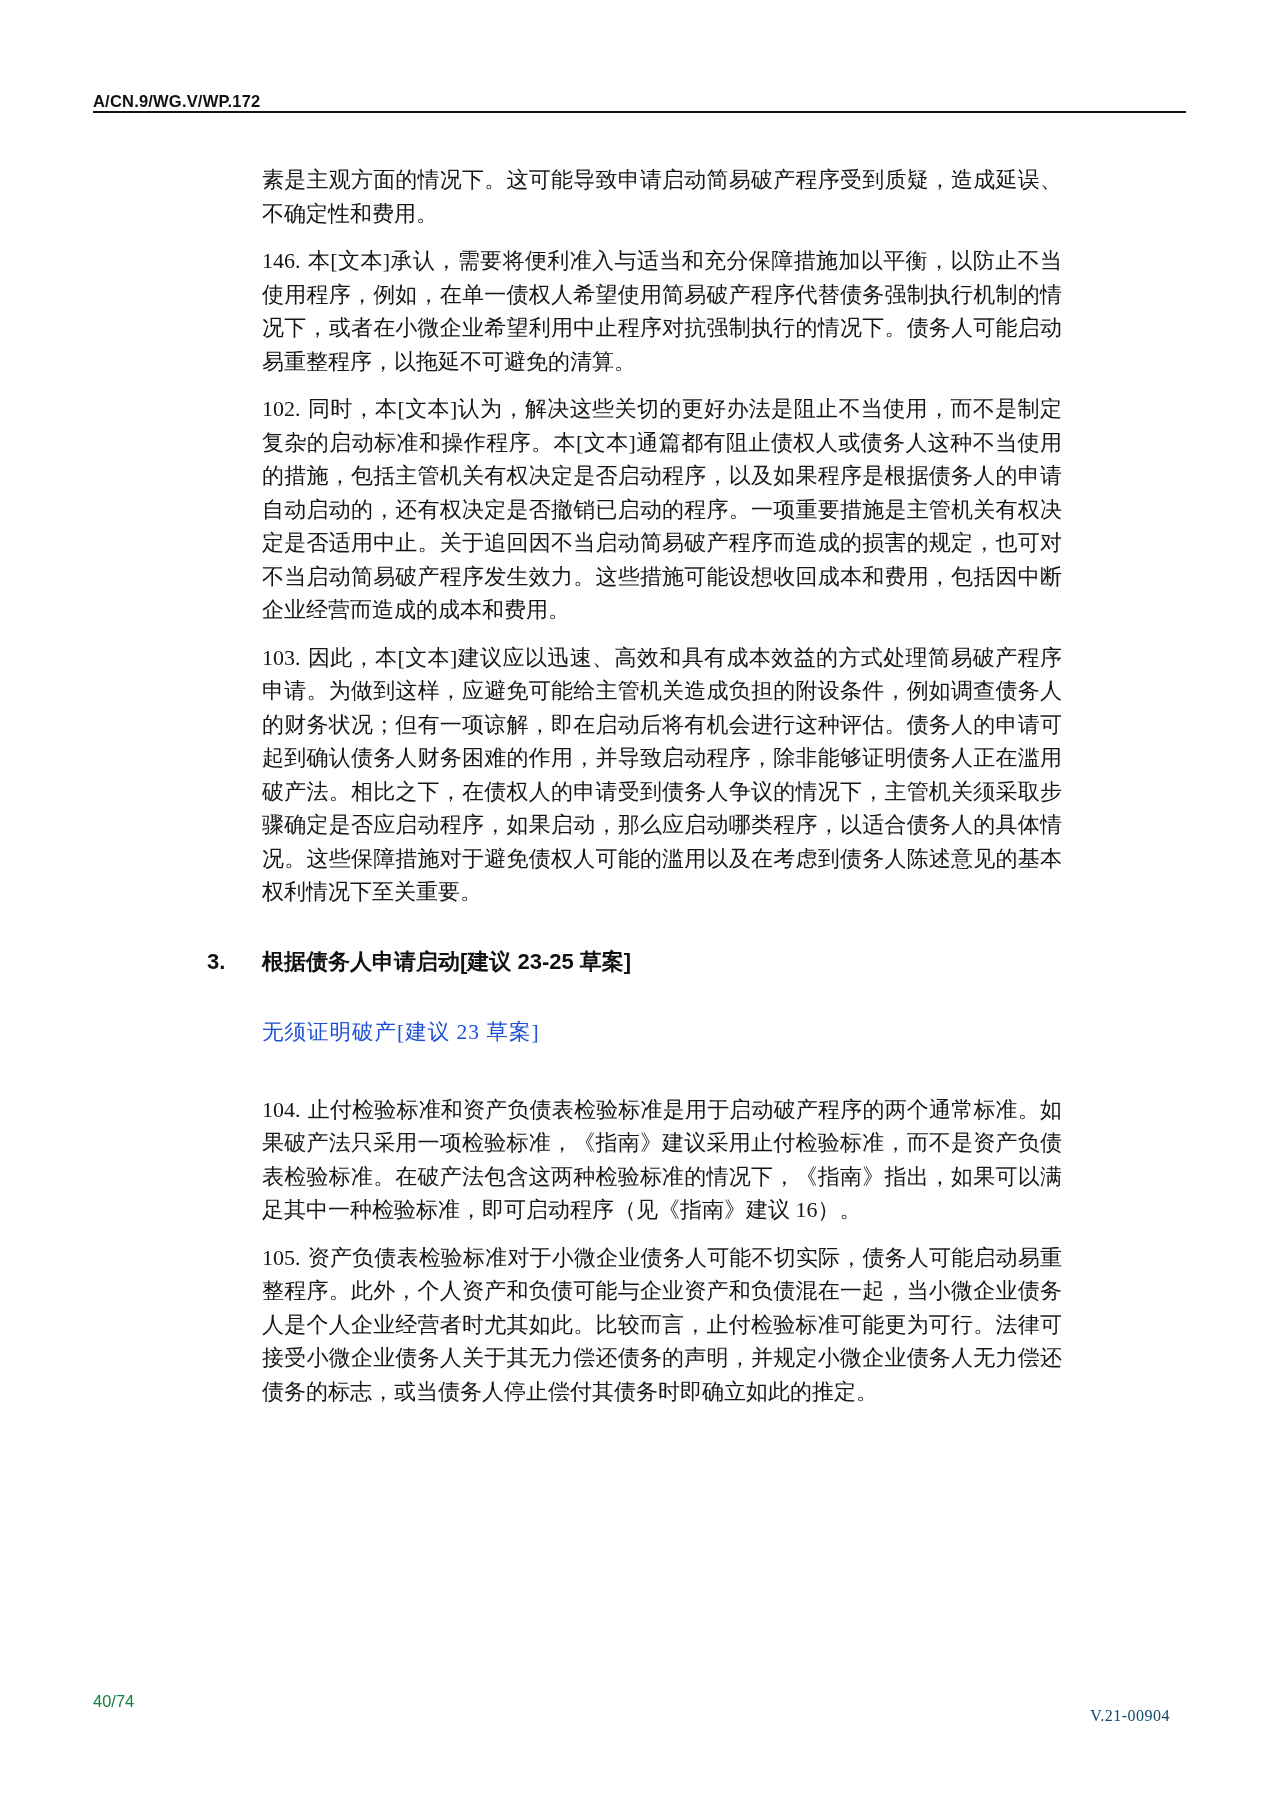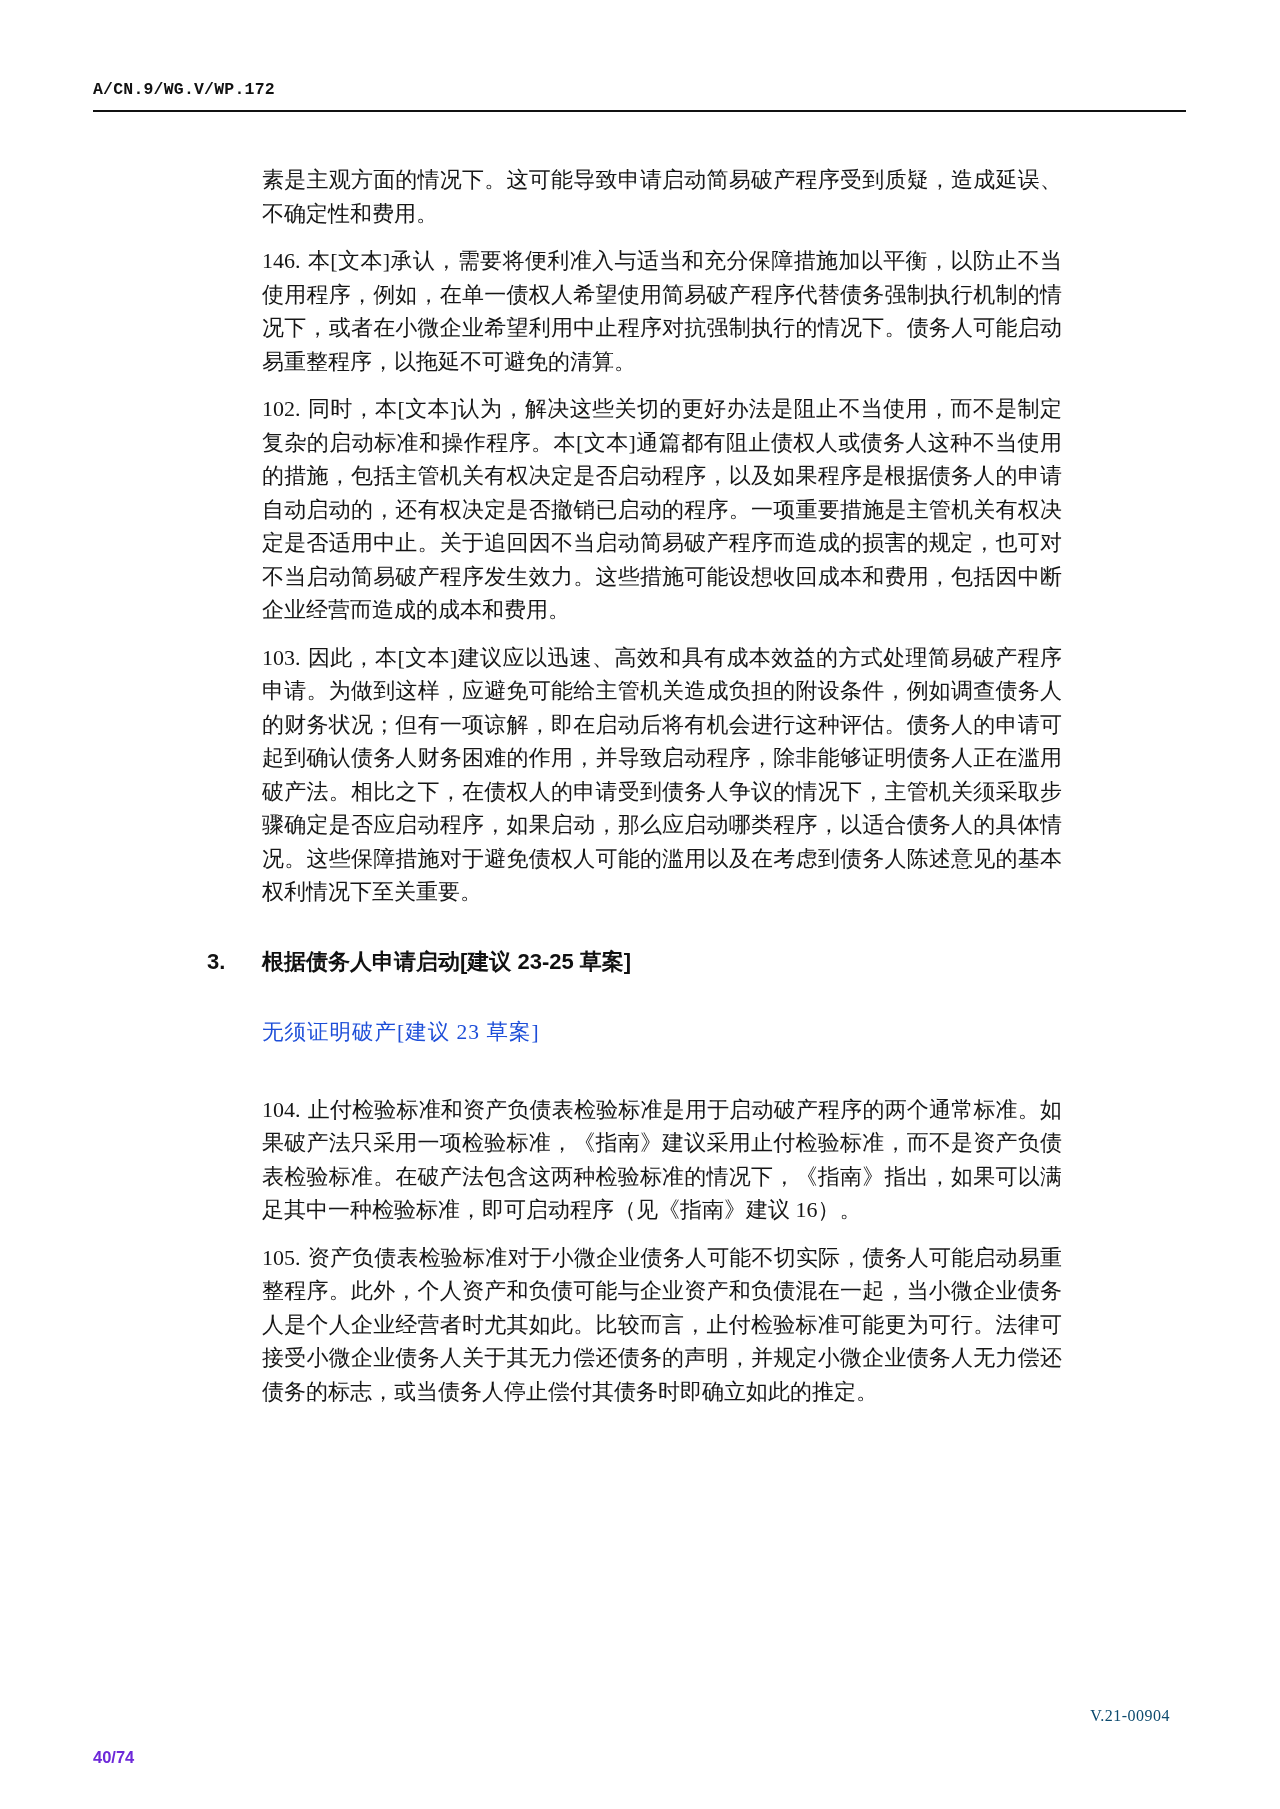--- a/index.html
+++ b/index.html
@@ -11,24 +11,23 @@
     margin: 0 auto;
     background: #ffffff;
     font-family: "Liberation Serif", "DejaVu Serif", serif;
     color: #161616;
     overflow: hidden;
   }
   .doc-header {
     position: absolute;
     left: 93px;
     right: 94px;
-    top: 80px;
-    padding-bottom: 11px;
+    top: 92px;
     border-bottom: 2px solid #111;
-    font-family: Liberation Mono, monospace;
+    font-family: Liberation Sans, sans-serif;
     font-weight: bold;
     font-size: 16.5px;
     letter-spacing: 0.2px;
     color: #111;
   }
   .doc-body {
     position: absolute;
     left: 262px;
     top: 146px;
     width: 800px;
@@ -61,25 +60,25 @@
   .sub-heading {
     margin-bottom: 44px;
     font-size: 21.5px;
     line-height: 33px;
     letter-spacing: 1px;
     color: #1d4ed8;
   }
   .doc-footer-left {
     position: absolute;
     left: 93px;
-    top: 1748px;
+    top: 1692px;
     font-family: "Liberation Sans", "DejaVu Sans", sans-serif;
-    font-weight: bold;
+    font-weight: normal;
     font-size: 16.5px;
-    color: #6d28d9;
+    color: #15803d;
   }
   .doc-footer-right {
     position: absolute;
     right: 110px;
     top: 1707px;
     font-family: "Liberation Serif", "DejaVu Serif", serif;
     font-size: 16px;
     letter-spacing: 0.5px;
     color: #0c4a6e;
   }

